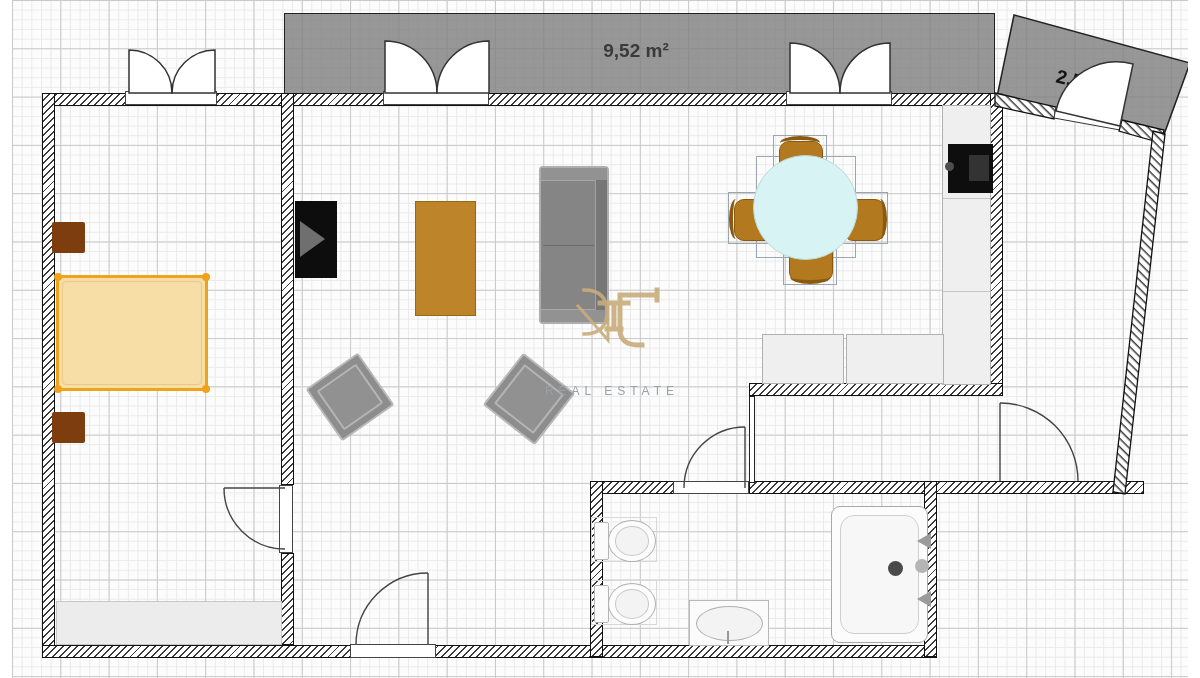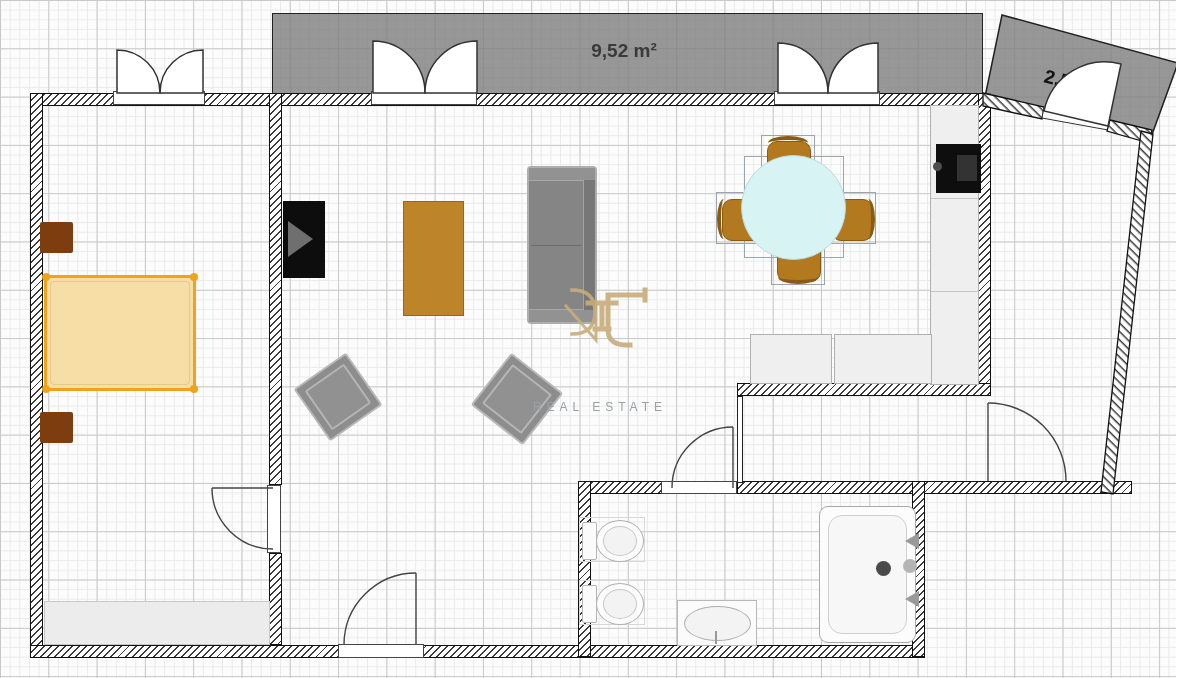--- a/index.html
+++ b/index.html
@@ -6,20 +6,21 @@
   .stage {
     position:relative; width:1176px; height:678px; overflow:hidden;
     font-family:"Liberation Sans", sans-serif;
     background-color:#fcfcfc;
     background-image:
       linear-gradient(to right, #c9c9c9 1px, transparent 1px),
       linear-gradient(to bottom, #c9c9c9 1px, transparent 1px),
       linear-gradient(to right, #eaeaea 1px, transparent 1px),
       linear-gradient(to bottom, #eaeaea 1px, transparent 1px);
     background-size: 48.3px 48.3px, 48.3px 48.3px, 9.66px 9.66px, 9.66px 9.66px;
+    margin-left: 12px;
   }
   
   .wall {
     position:absolute; box-sizing:border-box;
     background: repeating-linear-gradient(135deg, #ffffff 0px, #ffffff 3.6px, #3a3a3a 3.6px, #3a3a3a 5px);
     border:1.5px solid #111;
   }
   .threshold { position:absolute; box-sizing:border-box; background:#fff; border:1px solid #444; }
   .thinwall { position:absolute; box-sizing:border-box; background:#fff; border:1px solid #222; }
   
@@ -75,21 +76,21 @@
   .tub { left:819px; top:506px; width:97px; height:137px; background:#fcfcfc; border:1.5px solid #a8a8a8; border-radius:9px; }
   .tub .in { position:absolute; inset:8px; border:1px solid #cfcfcf; border-radius:14px; background:#f7f7f7; }
   .tub .drain { position:absolute; left:56px; top:54px; width:15px; height:15px; border-radius:50%; background:#4a4a4a; }
   .tub .tri { position:absolute; right:-4px; width:0; height:0;
     border-top:8px solid transparent; border-bottom:8px solid transparent; border-right:14px solid #9a9a9a; }
   .tub .valve { position:absolute; right:-2px; top:52px; width:14px; height:14px; border-radius:50%; background:#b5b5b5; }
   
   .wm-title { position:absolute; left:455px; top:346px; width:290px; text-align:center;
     font-family:"Liberation Serif", serif; font-weight:bold; font-size:35px; letter-spacing:1px;
     color:#565b60; opacity:0.95; }
-  .wm-sub { position:absolute; left:455px; top:400px; width:290px; text-align:center;
+  .wm-sub { position:absolute; left:455px; top:384px; width:290px; text-align:center;
     font-size:12px; letter-spacing:5px; color:#9ba1a5; }
   svg.overlay { position:absolute; left:0; top:0; pointer-events:none; }
 </style>
 </head>
 <body>
 
 <div class="stage">
 
   <div class="balcony-main"></div>
   <div class="balcony-label">9,52 m²</div>

